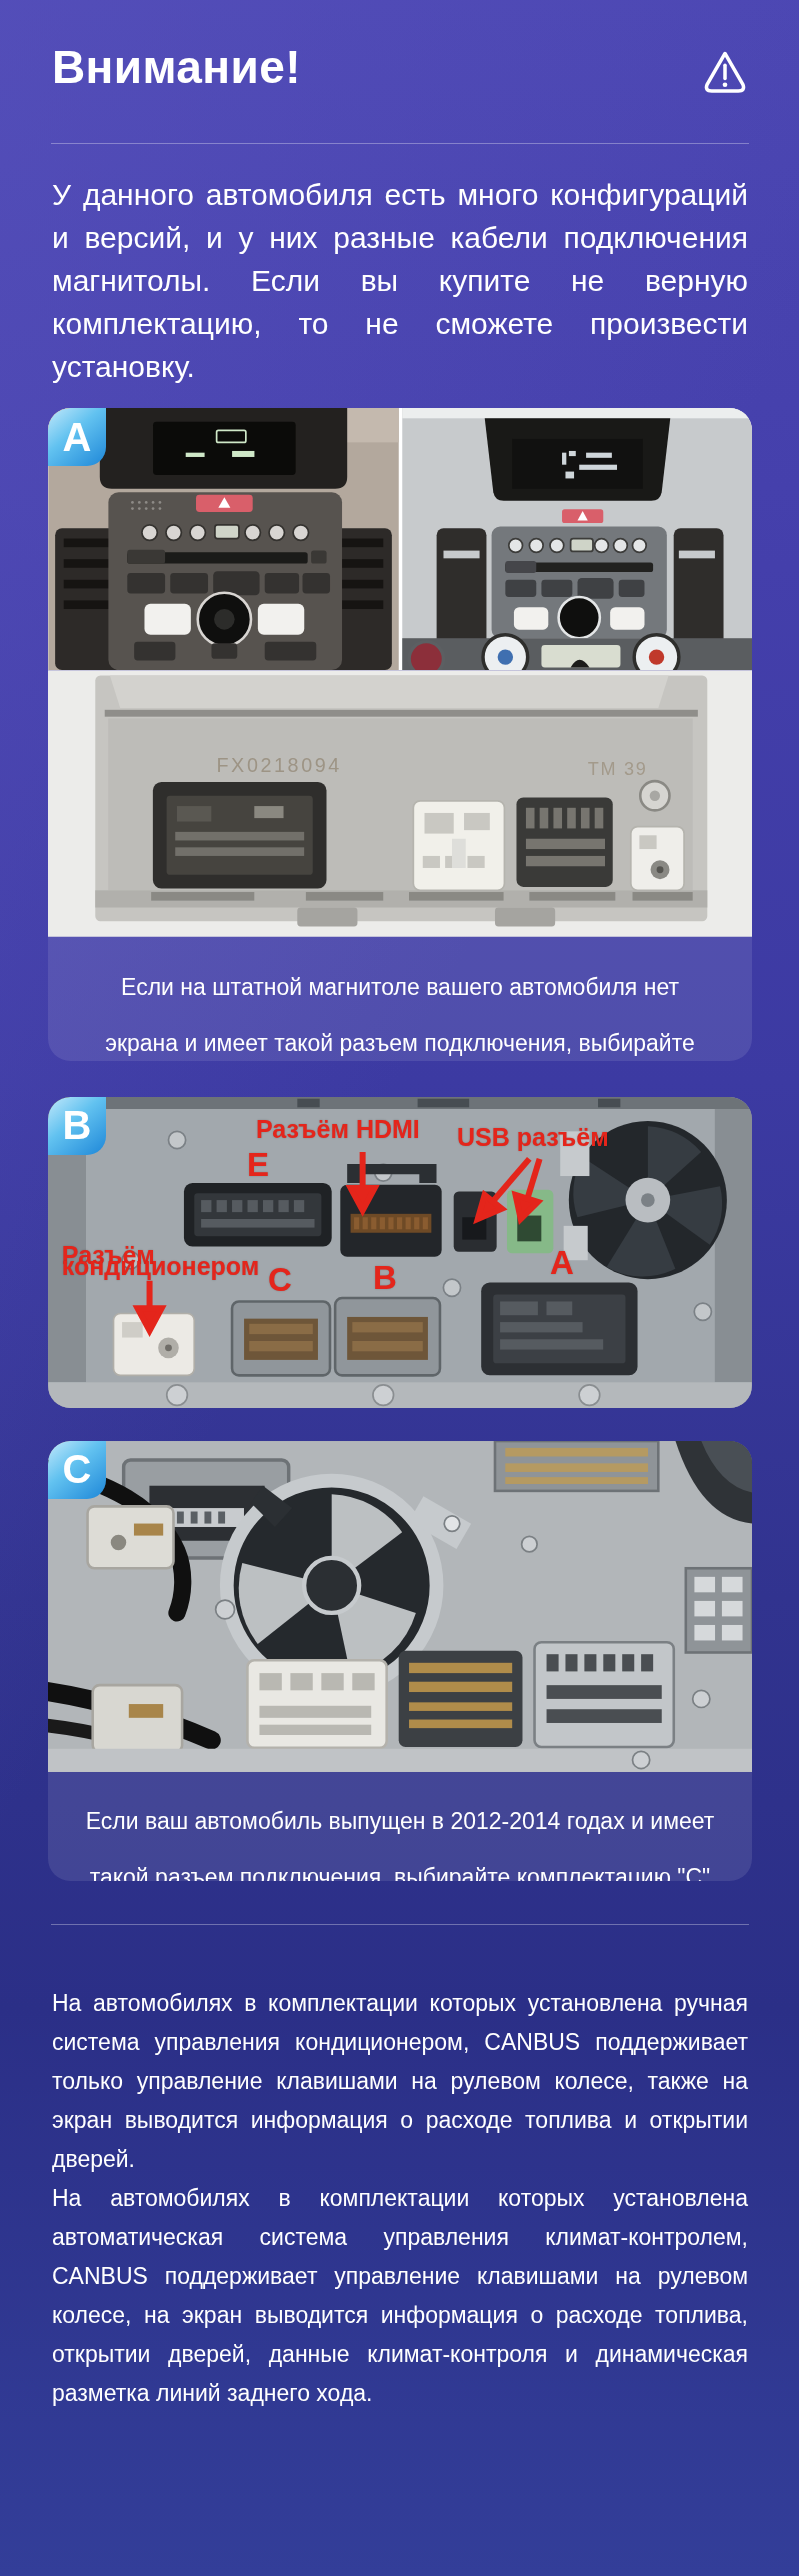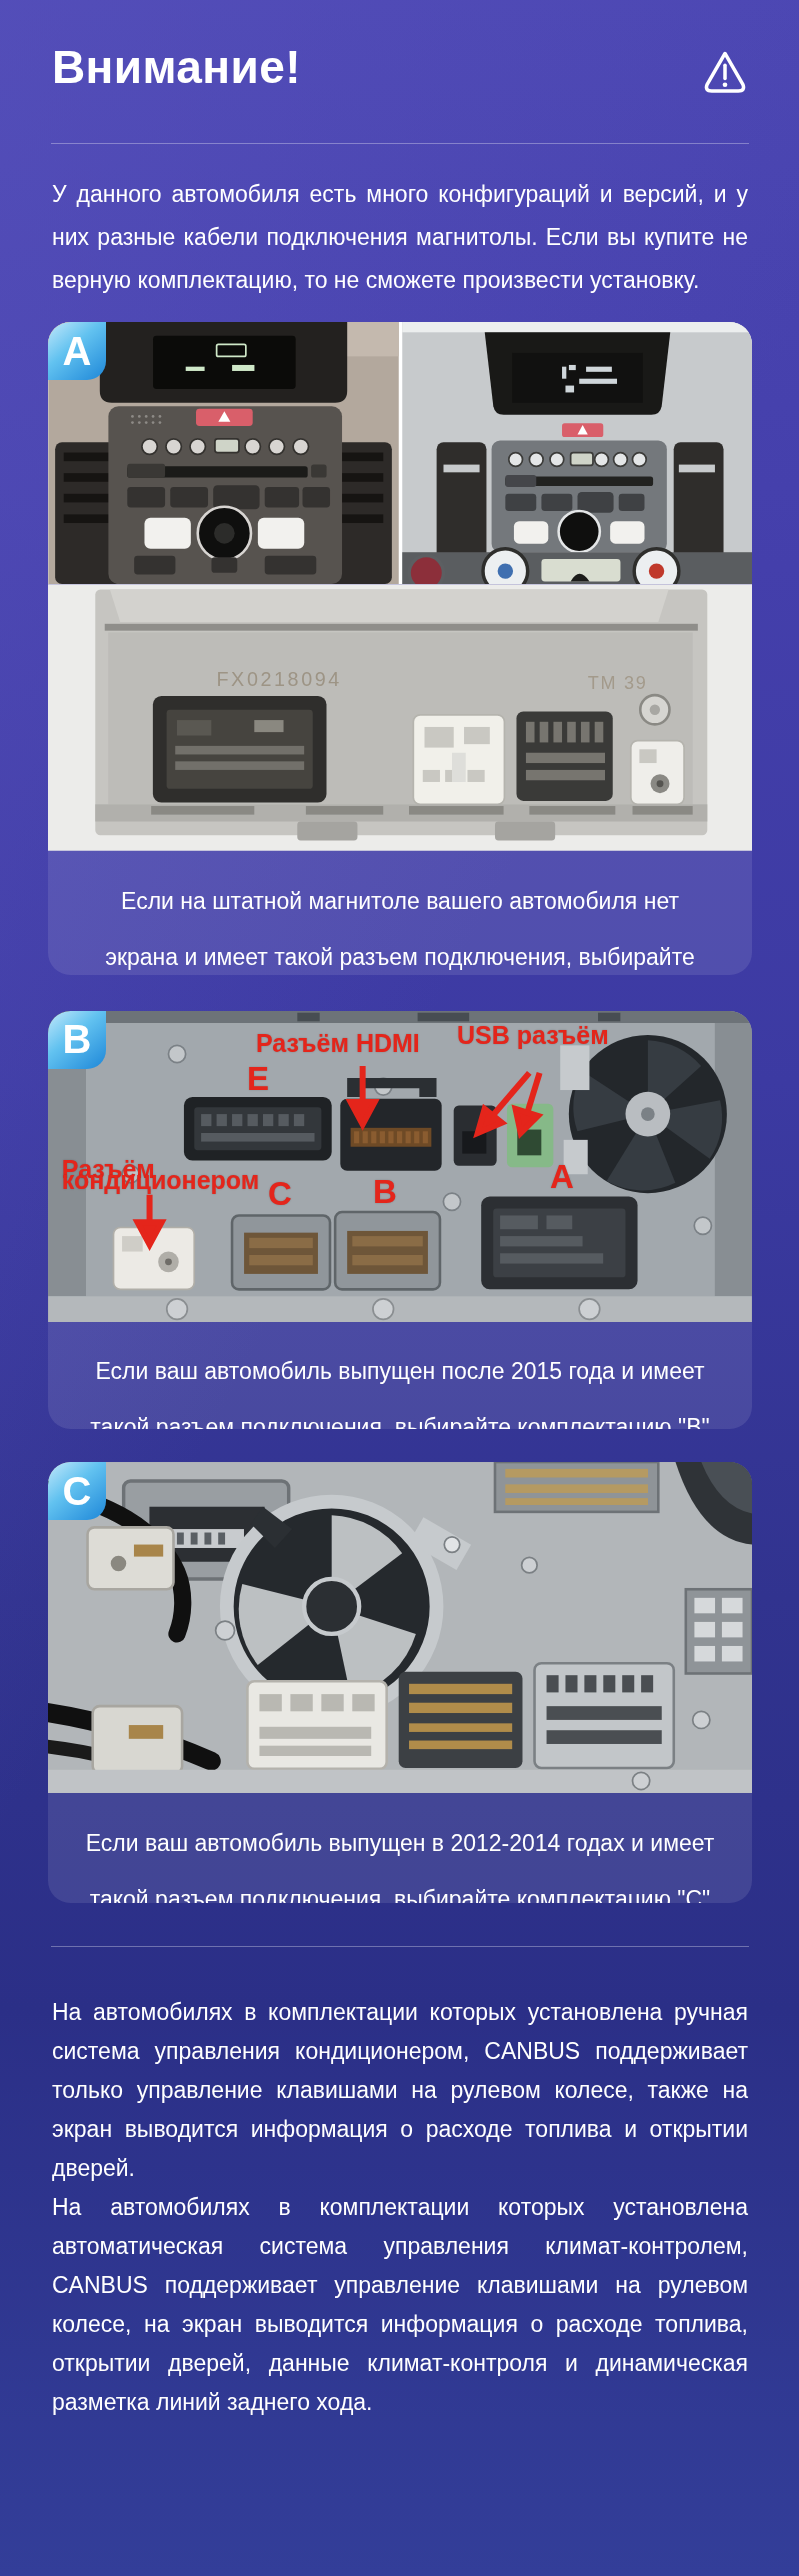--- a/index.html
+++ b/index.html
@@ -12,21 +12,21 @@
     background:
       linear-gradient(118deg, rgba(90,84,190,.55) 0%, rgba(90,84,190,0) 45%),
       linear-gradient(180deg,#4b46b2 0%,#443fab 22%,#3c3aa2 42%,#31338f 62%,#2b2f87 78%,#333e99 100%);
   }
   
   .hdr{position:relative;padding:40px 52px 0 52px;height:72px;}
   .hdr h1{margin:0;font-size:46px;font-weight:bold;letter-spacing:0.4px;}
   .warn{position:absolute;right:50px;top:48px;width:50px;height:50px;}
   .divider{width:698px;margin:31px auto 0 auto;height:0.9px;background:rgba(255,255,255,.32);}
   
-  .intro{width:696px;margin:29px auto 0 auto;font-size:23px;line-height:43px;text-align:justify;}
+  .intro{width:696px;margin:29px auto 0 auto;font-size:30px;line-height:43px;text-align:justify;}
   
   .card{
     position:relative;width:704px;margin:0 auto;border-radius:22.4px;overflow:hidden;
     background:rgba(255,255,255,.10);
   }
   .card-a{margin-top:20.6px;}
   .card-b{margin-top:36px;}
   .card-c{margin-top:33px;}
   .badge{
     position:absolute;z-index:5;left:0;top:0;width:58px;height:58px;
@@ -42,21 +42,21 @@
     font-size:23px;line-height:56px;
   }
   .cap-a{height:102px;}
   .cap-b{height:86px;}
   .cap-c{height:88px;}
   
   .ann{position:absolute;z-index:4;color:#e4251b;font-weight:bold;
        text-shadow:0 0 1.7px rgba(0,0,0,.25);line-height:1.1;font-size:25px;white-space:nowrap;text-align:center;}
   .ann.letter{font-size:33px;}
   
-  .footer{width:696px;margin:46px auto 0 auto;font-size:23px;line-height:39px;text-align:justify;}
+  .footer{width:696px;margin:59px auto 0 auto;font-size:23px;line-height:39px;text-align:justify;}
   .footer p{margin:0;}
 </style>
 </head>
 <body>
 
 <div class="page">
 
   <div class="hdr">
     <h1>Внимание!</h1>
     <svg class="warn" viewBox="0 0 64 64">
@@ -364,30 +364,29 @@
           <line x1="560" y1="72" x2="512" y2="128"></line>
           <polygon points="500,142 508,114 528,130"></polygon>
           <line x1="572" y1="72" x2="556" y2="124"></line>
           <polygon points="550,142 544,114 570,122"></polygon>
           <line x1="118" y1="214" x2="118" y2="252"></line>
           <polygon points="118,272 104,246 132,246"></polygon>
         </g>
       </svg>
       
       <div class="ann" style="left:208px;top:19px;">Разъём HDMI</div>
-      <div class="ann" style="left:409px;top:11px;">USB разъём</div>
+      <div class="ann" style="left:409px;top:27px;">USB разъём</div>
       <div class="ann" style="left:13.8px;top:145px;">Разъём</div>
       <div class="ann" style="left:13.8px;top:156px;">кондиционером</div>
       <div class="ann letter" style="left:199px;top:50px;">E</div>
       <div class="ann letter" style="left:220px;top:165px;">C</div>
       <div class="ann letter" style="left:325px;top:163px;">B</div>
       <div class="ann letter" style="left:502px;top:148px;">A</div>
     </div>
 
-    <div class="caption cap-b">Если ваш автомобиль выпущен после 2015 года и имеет такой разъем подключения, выбирайте комплектацию "B"</div>
   </section>
 
   <section class="card card-c">
     <div class="badge">
       <span>C</span>
     </div>
 
     <div class="photo">
       <svg width="704" height="331" viewBox="0 0 819 385">
         <rect width="819" height="385" fill="#b2b6b9"></rect>

